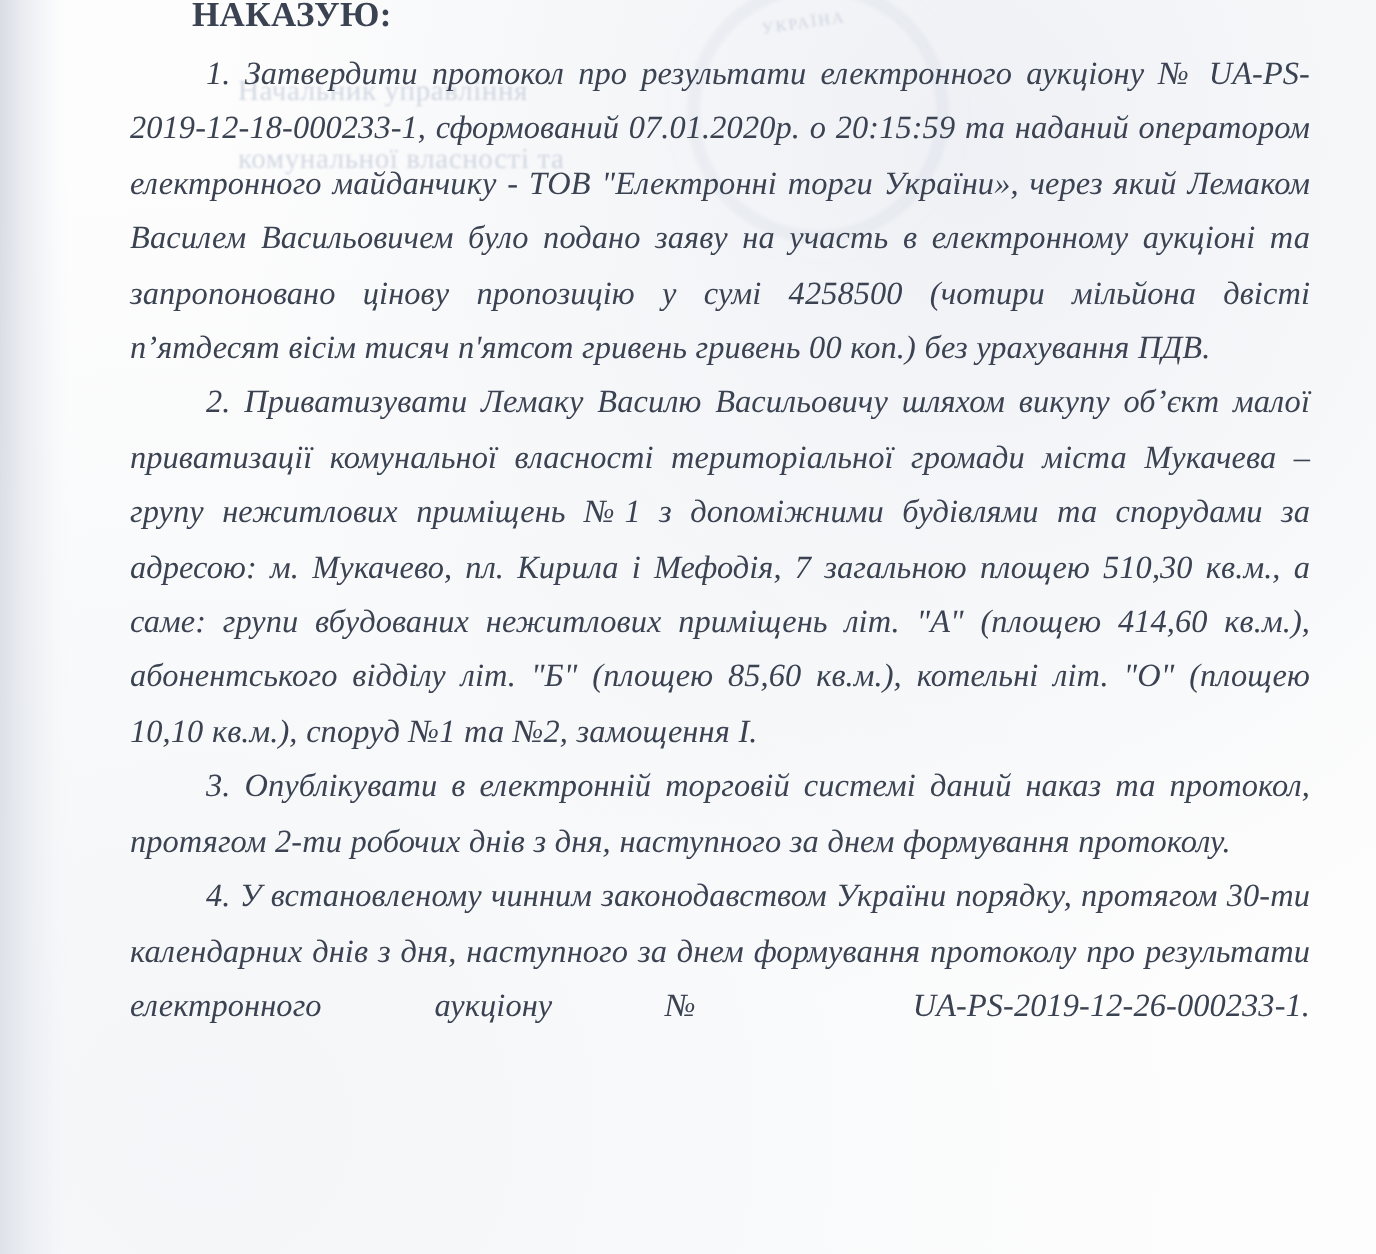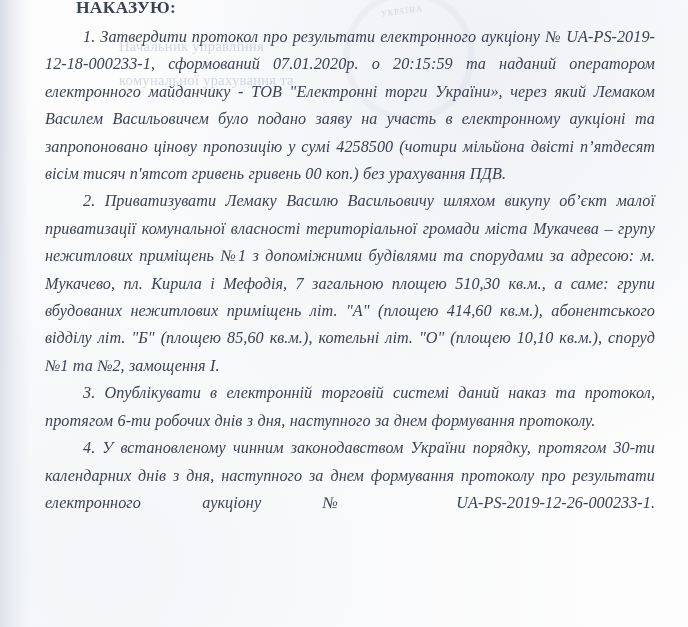--- a/index.html
+++ b/index.html
@@ -37,21 +37,21 @@
     background:
       radial-gradient(ellipse at 70% 12%, rgba(226,230,238,.55) 0%, rgba(255,255,255,0) 55%),
       radial-gradient(ellipse at 15% 90%, rgba(232,236,242,.45) 0%, rgba(255,255,255,0) 60%);
     pointer-events: none;
     z-index: 0;
   }
 
   .doc-body {
     position: relative;
     z-index: 2;
-    padding: 0 33px 0 45px;
+    padding: 0 33px 0 65px;
     box-sizing: border-box;
     width: 688px;
   }
 
   
   .heading {
     font-weight: 700;
     font-size: 17.5px;
     letter-spacing: .2px;
     margin: 0 0 6px 31px;
@@ -130,29 +130,29 @@
     text-align-last: justify;
   }
 </style>
 </head>
 <body>
 
 <div id="page">
 
   <div class="ghost-block">
     <div>Начальник управління</div>
-    <div>комунальної урахування та</div>
+    <div>комунальної власності та</div>
   </div>
 
   <div class="stamp"></div>
   <div class="stamp-text">УКРАЇНА</div>
 
   <div class="doc-body">
 
     <h1 class="heading">НАКАЗУЮ:</h1>
 
     <p class="para">1. Затвердити протокол про результати електронного аукціону № UA-PS-2019-12-18-000233-1, сформований 07.01.2020р. о 20:15:59 та наданий оператором електронного майданчику - ТОВ "Електронні торги України», через який Лемаком Василем Васильовичем було подано заяву на участь в електронному аукціоні та запропоновано цінову пропозицію у сумі 4258500 (чотири мільйона двісті п’ятдесят вісім тисяч п'ятсот гривень гривень 00 коп.) без урахування ПДВ.</p>
     <p class="para">2. Приватизувати Лемаку Василю Васильовичу шляхом викупу об’єкт малої приватизації комунальної власності територіальної громади міста Мукачева – групу нежитлових приміщень №1 з допоміжними будівлями та спорудами за адресою: м. Мукачево, пл. Кирила і Мефодія, 7 загальною площею 510,30 кв.м., а саме: групи вбудованих нежитлових приміщень літ. "А" (площею 414,60 кв.м.), абонентського відділу літ. "Б" (площею 85,60 кв.м.), котельні літ. "О" (площею 10,10 кв.м.), споруд №1 та №2, замощення І.</p>
-    <p class="para">3. Опублікувати в електронній торговій системі даний наказ та протокол, протягом 6-ти робочих днів з дня, наступного за днем формування протоколу.</p>
+    <p class="para">3. Опублікувати в електронній торговій системі даний наказ та протокол, протягом 2-ти робочих днів з дня, наступного за днем формування протоколу.</p>
     <p class="para last">4. У встановленому чинним законодавством України порядку, протягом 30-ти календарних днів з дня, наступного за днем формування протоколу про результати електронного аукціону № UA-PS-2019-12-26-000233-1.</p>
 
   </div>
 </div>
 
 </body></html>

